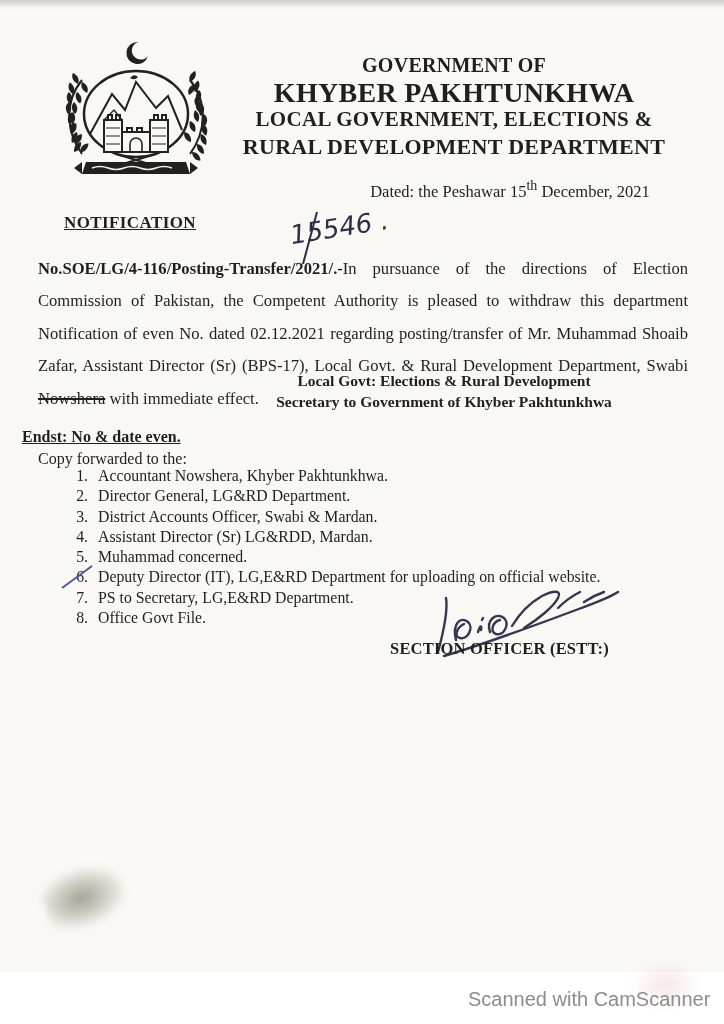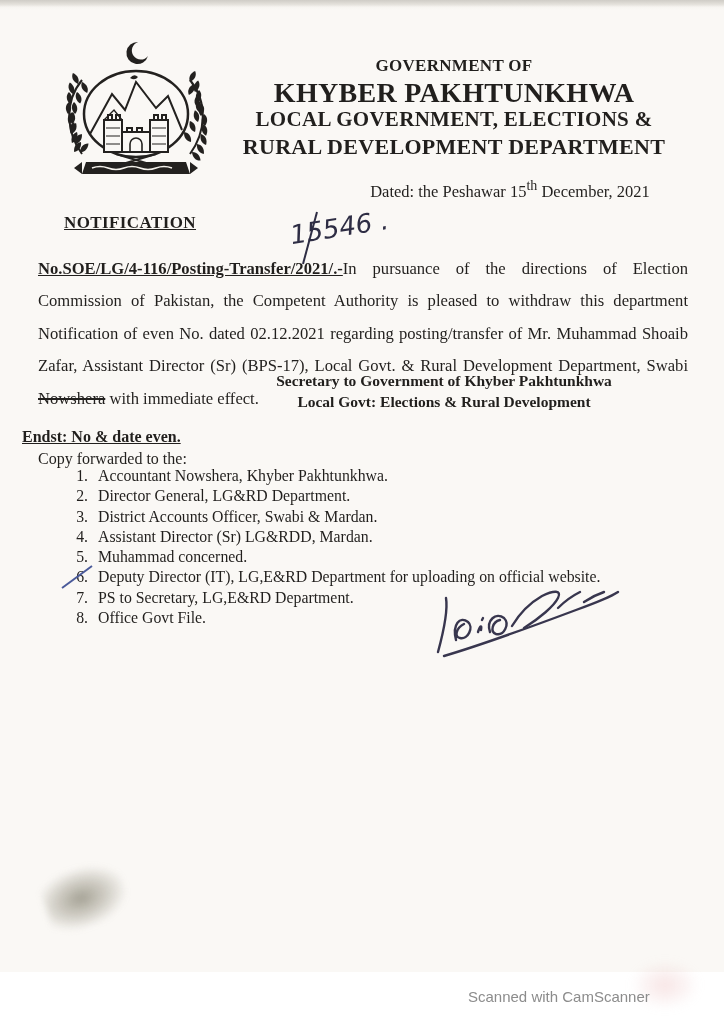--- a/index.html
+++ b/index.html
@@ -16,21 +16,21 @@
     position:absolute;top:0;left:0;width:100%;height:7px;
     background:linear-gradient(180deg,#cfccc6 0%,#e3e0da 60%,rgba(250,248,245,0) 100%);
   }
   
   .logo-wrap{position:absolute;left:52px;top:36px;width:168px;height:150px;}
   .org-block{
     position:absolute;left:228px;top:52px;width:452px;
     text-align:center;font-weight:bold;letter-spacing:.3px;
   }
   .org-block .l{line-height:27px;}
-  .org-l1{font-size:17px;}
+  .org-l1{font-size:20px;}
   .org-l2{font-size:28px;}
   .org-l3{font-size:21px;}
   .org-l4{font-size:22px;}
   .date-line{
     position:absolute;left:330px;top:178px;width:360px;
     font-size:16.5px;text-align:center;
   }
   sup{font-size:14px;}
   
   .notif-heading{
@@ -42,21 +42,21 @@
     pointer-events:none;
   }
   .hand-number text{
     font-family:"DejaVu Sans",sans-serif;font-style:italic;font-size:26px;
     fill:#2e2d44;
   }
   .body-par{
     position:absolute;left:38px;top:236px;width:650px;
     font-size:16.6px;line-height:32.5px;text-align:justify;
   }
-  .ref-no{font-weight:bold;text-decoration:underline;}
+  .ref-no{font-weight:bold;}
   .struck{text-decoration:line-through;text-decoration-thickness:2px;}
   
   .signatory{
     position:absolute;left:228px;top:371px;width:432px;
     text-align:center;font-weight:bold;font-size:15.5px;line-height:20.5px;
   }
   
   .endst-heading{
     position:absolute;left:22px;top:428px;
     font-size:16px;font-weight:bold;text-decoration:underline;
@@ -84,21 +84,21 @@
     position:absolute;left:630px;top:960px;width:70px;height:50px;
     background:radial-gradient(ellipse,rgba(235,190,190,.4) 0%,rgba(235,190,190,0) 70%);
     filter:blur(4px);
   }
   .footer-strip{
     position:absolute;left:0;bottom:0;width:100%;height:52px;background:#ffffff;
   }
   .scanner-credit{
     position:absolute;left:468px;top:988px;
     font-family:"Liberation Sans","DejaVu Sans",sans-serif;
-    font-size:15px;color:#8c8c8c;
+    font-size:20px;color:#8c8c8c;
   }
   svg .ink{stroke:#23211f;fill:none;}
 </style>
 </head>
 <body>
 
 <div class="page">
   <div class="top-scan-edge"></div>
 
   <div class="logo-wrap">
@@ -196,22 +196,22 @@
   <svg class="hand-number" viewBox="0 0 140 70">
     <g transform="rotate(-9 60 40)">
       <text x="8" y="40">15546 .</text>
     </g>
     <path d="M20,68 L34,16" stroke="#2e2d44" stroke-width="2" fill="none"></path>
   </svg>
 
   <p class="body-par"><span class="ref-no">No.SOE/LG/4-116/Posting-Transfer/2021/.-</span><span>In pursuance of the directions of Election Commission of Pakistan, the Competent Authority is pleased to withdraw this department Notification of even No. dated 02.12.2021 regarding posting/transfer of Mr. Muhammad Shoaib Zafar, Assistant Director (Sr) (BPS-17), Local Govt. &amp; Rural Development Department, Swabi </span><span class="struck">Nowshera</span><span> with immediate effect.</span></p>
 
   <div class="signatory">
+    <div>Local Govt: Elections &amp; Rural Development</div>
     <div>Secretary to Government of Khyber Pakhtunkhwa</div>
-    <div>Local Govt: Elections &amp; Rural Development</div>
   </div>
 
   <div class="endst-heading">Endst: No &amp; date even.</div>
   <div class="copy-line">Copy forwarded to the:</div>
 
   <ol class="recipients">
     <li>Accountant Nowshera, Khyber Pakhtunkhwa.</li>
     <li>Director General, LG&amp;RD Department.</li>
     <li>District Accounts Officer, Swabi &amp; Mardan.</li>
     <li>Assistant Director (Sr) LG&amp;RDD, Mardan.</li>
@@ -229,18 +229,19 @@
     <g stroke="#38364e" stroke-width="2.4" fill="none" stroke-linecap="round">
       <path d="M30,72 C36,50 40,30 38,18"></path>
       <path d="M48,60 C44,44 52,36 60,42 C66,47 60,60 52,58 C46,57 48,48 56,44"></path>
       <path d="M70,52 C72,46 74,44 73,50 M74,40 l1,-2"></path>
       <path d="M82,52 C78,40 88,32 96,38 C102,44 96,56 88,54 C82,52 84,42 92,40"></path>
       <path d="M104,46 C110,36 120,24 134,16 C146,10 154,10 150,18 C146,26 132,38 116,48"></path>
       <path d="M150,28 C156,22 164,16 172,12 M176,22 C182,18 190,14 196,12"></path>
       <path d="M36,76 C70,66 120,48 168,30 C190,22 204,16 210,12"></path>
     </g>
   </svg>
+  <div class="section-officer">SECTION OFFICER (ESTT:)</div>
 
   <div class="smudge"></div>
   <div class="footer-strip"></div>
   <div class="pink-smudge"></div>
   <div class="scanner-credit">Scanned with CamScanner</div>
 </div>
 
 </body></html>

